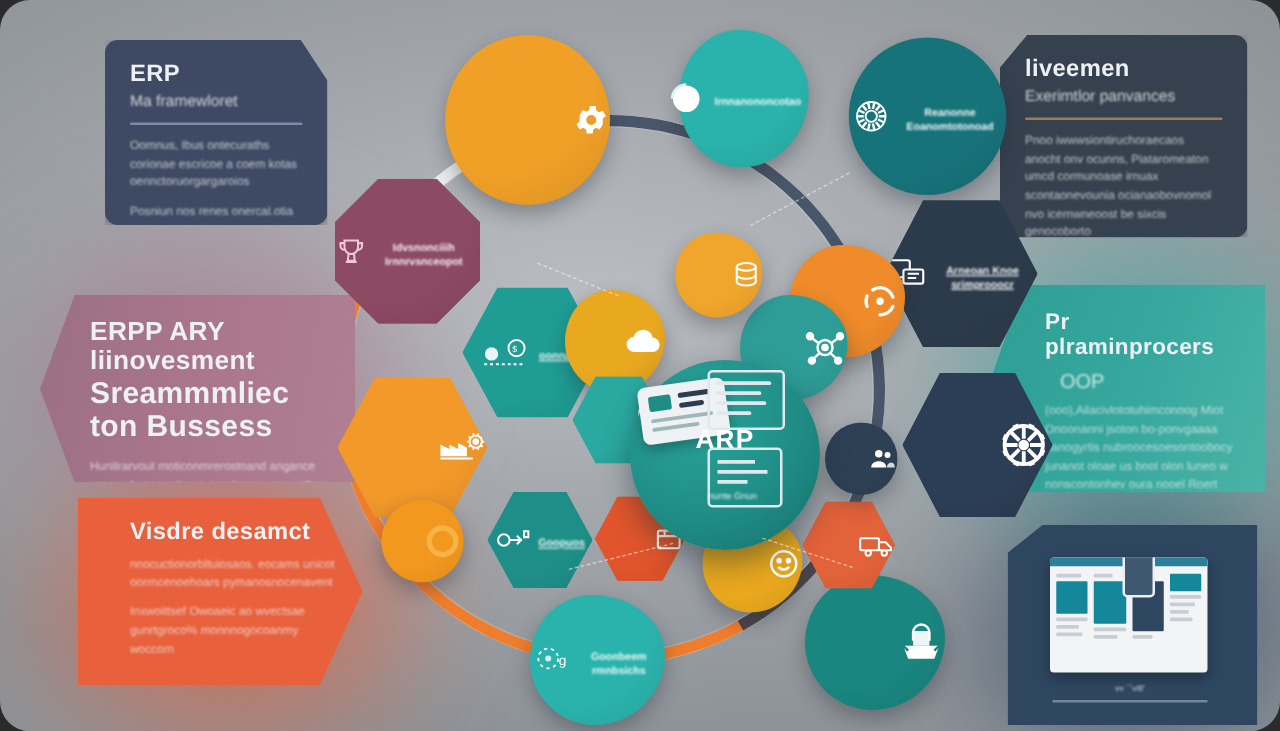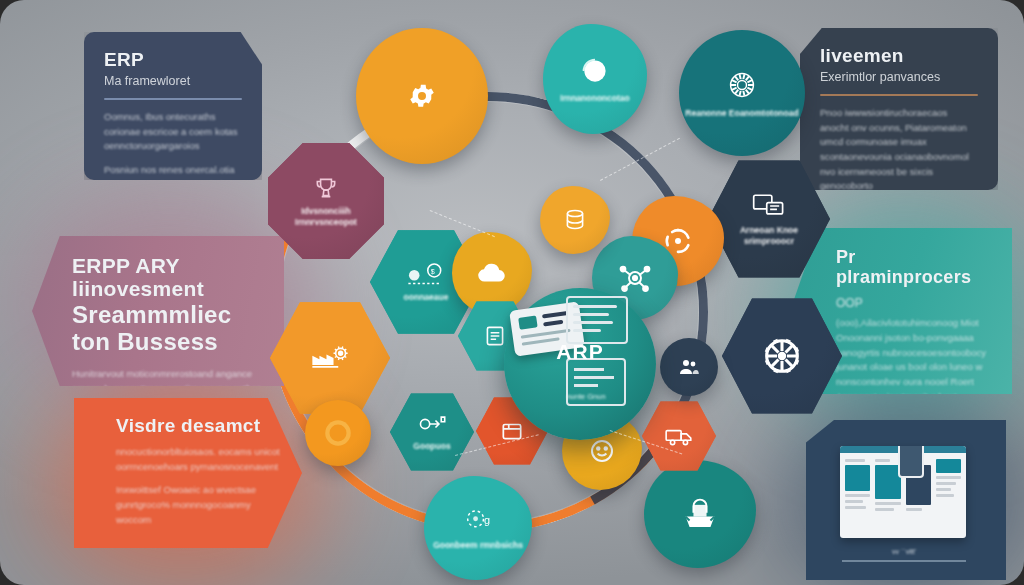--- a/index.html
+++ b/index.html
@@ -32,21 +32,21 @@
         box-shadow:0 6px 18px rgba(20,26,40,.35);}
   .p-ml{left:32px;top:236px;width:252px;height:150px;
         background:linear-gradient(100deg,#9a6f86 0%,#a9758b 45%,#b07f92 100%);
         clip-path:polygon(11% 0,100% 0,100% 100%,11% 100%,0 50%);
         padding-left:40px;}
   .p-ml .ttl{font-size:21px;}
   .p-mr{left:790px;top:228px;width:222px;height:166px;
         background:linear-gradient(110deg,#2f9e95 0%,#35a79d 50%,#4bb3a8 100%);
         clip-path:polygon(13% 0,100% 0,100% 100%,13% 100%,0 50%);
         padding-left:46px;}
-  .p-bl{left:74px;top:398px;width:228px;height:150px;background:#e8603c;
+  .p-bl{left:62px;top:398px;width:228px;height:150px;background:#e8603c;
         clip-path:polygon(0 0,85% 0,100% 50%,85% 100%,0 100%);
         padding-left:42px;}
   .p-br{left:806px;top:420px;width:200px;height:160px;background:#2e4660;
         clip-path:polygon(14% 0,100% 0,100% 100%,0 100%,0 14%);
         padding:0;}
 
   
   .mock{position:absolute;left:34px;top:26px;width:126px;height:92px;background:#f2f4f6;
         border-radius:3px;box-shadow:0 4px 10px rgba(0,0,0,.3);overflow:hidden;}
   .mock .bar{height:7px;background:#2b7f98;}
@@ -65,27 +65,27 @@
         border:9px solid rgba(255,255,255,.75);box-sizing:border-box;
         box-shadow:0 0 0 1px rgba(255,255,255,.18) inset;}
   .ring-orange{position:absolute;left:268px;top:92px;width:440px;height:440px;border-radius:50%;
         border:9px solid transparent;border-bottom-color:#ef7d2e;border-left-color:#ef7d2e;
         box-sizing:border-box;transform:rotate(-18deg);}
   .ring-dark{position:absolute;left:268px;top:92px;width:440px;height:440px;border-radius:50%;
         border:9px solid transparent;border-top-color:#2e3c52;border-right-color:#2e3c52;
         box-sizing:border-box;transform:rotate(16deg);opacity:.85;}
 
   
-  .node{position:absolute;display:flex;flex-direction:column;align-items:center;
-        justify-content:center;color:#fff;text-align:center;
+  .node{position:absolute;display:flex;align-items:center;
+        justify-content:flex-end;color:#fff;text-align:center;
         box-shadow:0 7px 16px rgba(30,35,45,.33);}
   .node .cap{font-size:8.5px;line-height:1.25;margin-top:5px;padding:0 6px;
              filter:blur(.8px);opacity:.92;font-weight:600;}
   .circ{border-radius:50%;}
-  .hex{clip-path:polygon(25% 2%,75% 2%,100% 50%,75% 98%,25% 98%,0 50%);}
+  .hex{clip-path:polygon(25% 2%,75% 2%,100% 50%,75% 98%,25% 98%,0 50%);text-decoration:underline;}
   .oct{clip-path:polygon(30% 0,70% 0,100% 30%,100% 70%,70% 100%,30% 100%,0 70%,0 30%);}
   .blob{border-radius:46% 54% 52% 48%/50% 46% 54% 50%;}
 
   .icn{display:block;}
   .icn svg{display:block;}
 
   
   .hub{position:absolute;left:504px;top:288px;width:152px;height:152px;border-radius:50%;
        background:radial-gradient(circle at 35% 30%,#2aa59b 0%,#1f8d86 55%,#176f6a 100%);
        box-shadow:0 10px 24px rgba(20,40,45,.45);}
@@ -136,21 +136,21 @@
   <div class="panel p-ml">
     <div class="ttl">ERPP ARY liinovesment</div>
     <div class="ttl" style="font-size:24px;margin-top:2px;">Sreammmliec ton Bussess</div>
     <div style="height:12px"></div>
     <p>Hunitrarvout moticonmrerostoand angance arnann hvanosattroca oonriirrvouwrvy wrthca cch onstioecovavar onanngachun t Aoao Misiodott "foel o nwe Eues kopouv oeunovemmnopcoancseed</p>
   </div>
 
   <div class="panel p-mr">
     <div class="ttl" style="font-size:18px;margin-top:2px;">Pr plraminprocers</div>
     <div style="height:6px"></div>
-    <p style="font-size:12px;opacity:.85;margin-bottom:4px;">OOP</p>
+    <p style="font-size:16px;opacity:.85;margin-bottom:4px;margin-left:12px;">OOP</p>
     <p>(ooo),Ailacivlototuhimconoog Miot Onoonanni jsoton bo-ponvgaaaa nanogyrtis nubroocesoesontoobocy junanot oloae us bool olon luneo w nonscontonhev oura nooel Roert Annnooot y iportmosit g lurnt</p>
   </div>
 
   <div class="panel p-bl">
     <div class="ttl">Visdre desamct</div>
     <div style="height:8px"></div>
     <p>nnocuctionorbltuiosaos. eocams unicot oorrncenoehoars pymanosnocenavent</p>
     <p>Inxwoittsef Owoaeic ao wvectsae gunrtgroco% monnnogocoanmy woccorn</p>
   </div>
 

